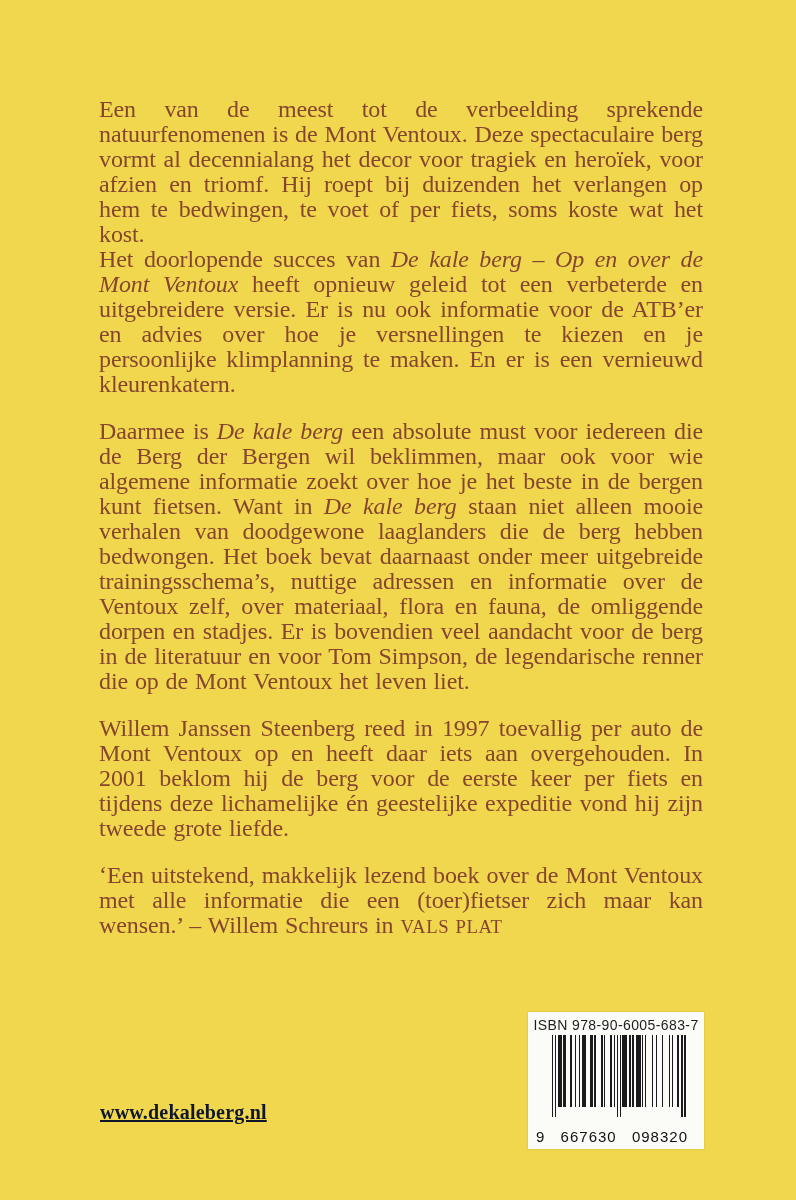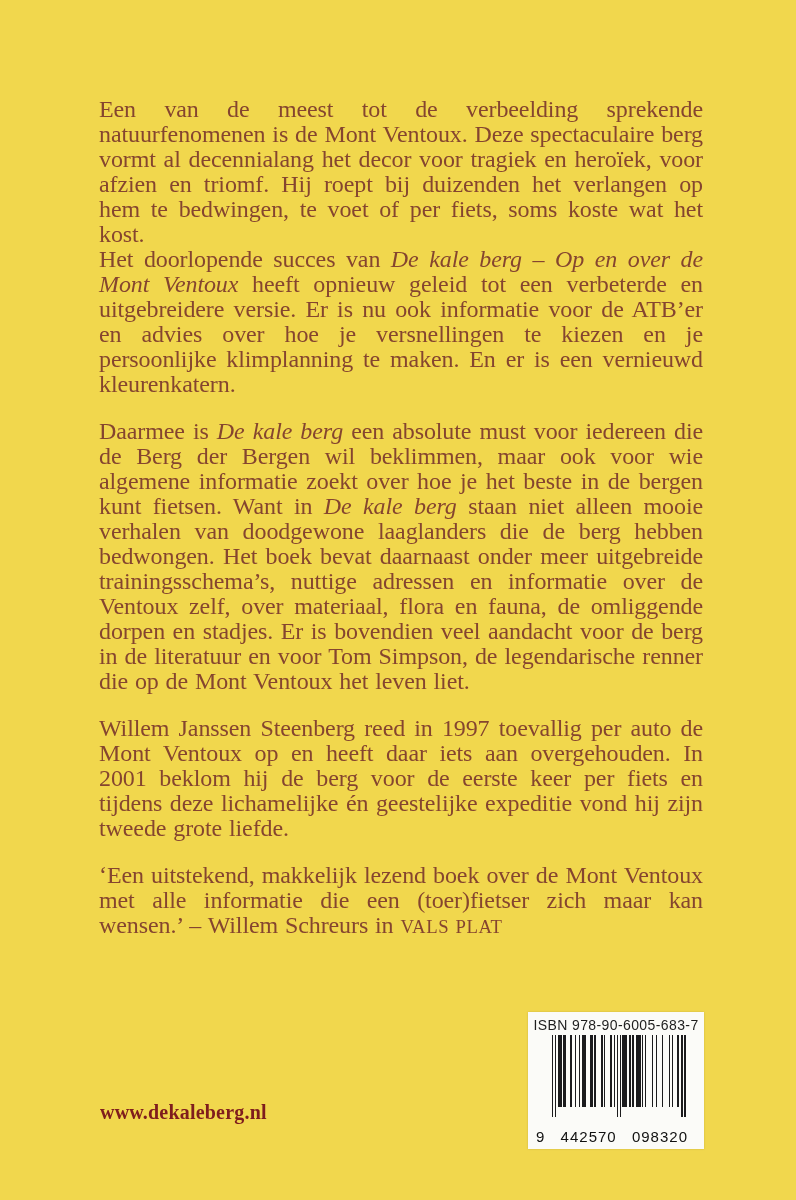--- a/index.html
+++ b/index.html
@@ -82,21 +82,21 @@
 <div class="cover" style="background: rgb(241, 215, 77);">
 
   <div class="blurb" id="blurb" style="color: rgb(133, 69, 47);">
       <p class="para"><span>Een van de meest tot de verbeelding sprekende natuurfenomenen is de Mont Ventoux. Deze spectaculaire berg vormt al decennialang het decor voor tragiek en heroïek, voor afzien en triomf. Hij roept bij duizenden het verlangen op hem te bedwingen, te voet of per fiets, soms koste wat het kost.</span></p>
       <p class="para gap"><span>Het doorlopende succes van </span><span class="it">De kale berg – Op en over de Mont Ventoux</span><span> heeft opnieuw geleid tot een verbeterde en uitgebreidere versie. Er is nu ook informatie voor de ATB’er en advies over hoe je versnellingen te kiezen en je persoonlijke klimplanning te maken. En er is een vernieuwd kleurenkatern.</span></p>
       <p class="para gap"><span>Daarmee is </span><span class="it">De kale berg</span><span> een absolute must voor iedereen die de Berg der Bergen wil beklimmen, maar ook voor wie algemene informatie zoekt over hoe je het beste in de bergen kunt fietsen. Want in </span><span class="it">De kale berg</span><span> staan niet alleen mooie verhalen van doodgewone laaglanders die de berg hebben bedwongen. Het boek bevat daarnaast onder meer uitgebreide trainingsschema’s, nuttige adressen en informatie over de Ventoux zelf, over materiaal, flora en fauna, de omliggende dorpen en stadjes. Er is bovendien veel aandacht voor de berg in de literatuur en voor Tom Simpson, de legendarische renner die op de Mont Ventoux het leven liet.</span></p>
       <p class="para gap"><span>Willem Janssen Steenberg reed in 1997 toevallig per auto de Mont Ventoux op en heeft daar iets aan overgehouden. In 2001 beklom hij de berg voor de eerste keer per fiets en tijdens deze lichamelijke én geestelijke expeditie vond hij zijn tweede grote liefde.</span></p>
       <p class="para"><span>‘Een uitstekend, makkelijk lezend boek over de Mont Ventoux met alle informatie die een (toer)fietser zich maar kan wensen.’ – Willem Schreurs in </span><span class="sc">VALS PLAT</span></p>
     </div>
 
-  <div class="websites" style="color: #7f1d1d;">
+  <div class="websites" style="color: #0f172a; text-decoration: underline;">
     <div>www.dekaleberg.nl</div>
   </div>
 
   <div class="barcode-box">
     <div class="isbn-label">ISBN 978-90-6005-683-7</div>
     <div class="bars" id="bars">
         <div class="module on guard"></div>
         <div class="module guard"></div>
         <div class="module on guard"></div>
         <div class="module"></div>
@@ -187,18 +187,18 @@
         <div class="module"></div>
         <div class="module on"></div>
         <div class="module"></div>
         <div class="module"></div>
         <div class="module on guard"></div>
         <div class="module guard"></div>
         <div class="module on guard"></div>
       </div>
     <div class="barcode-number">
       <span>9</span>
-      <span>442570</span>
+      <span>667630</span>
       <span>098320</span>
     </div>
   </div>
 
 </div>
 
 </body></html>

